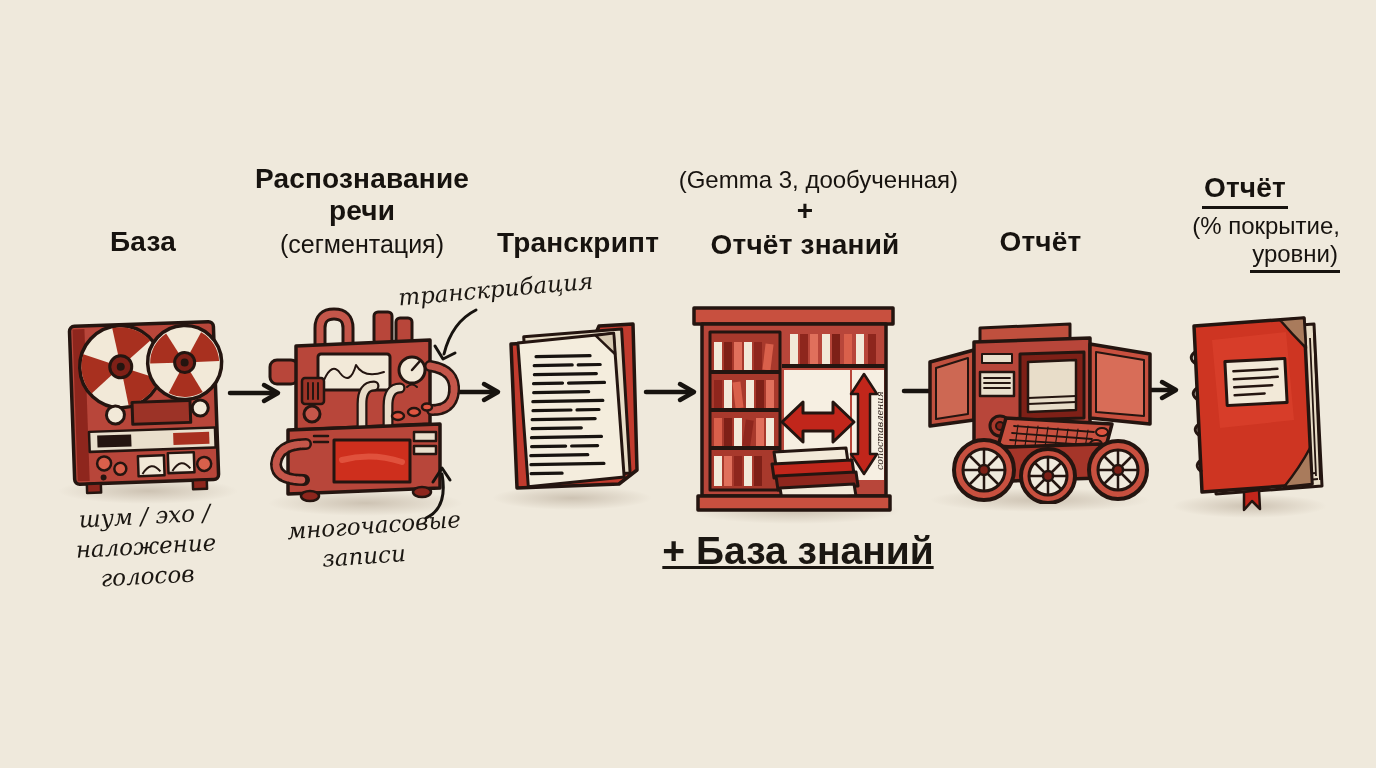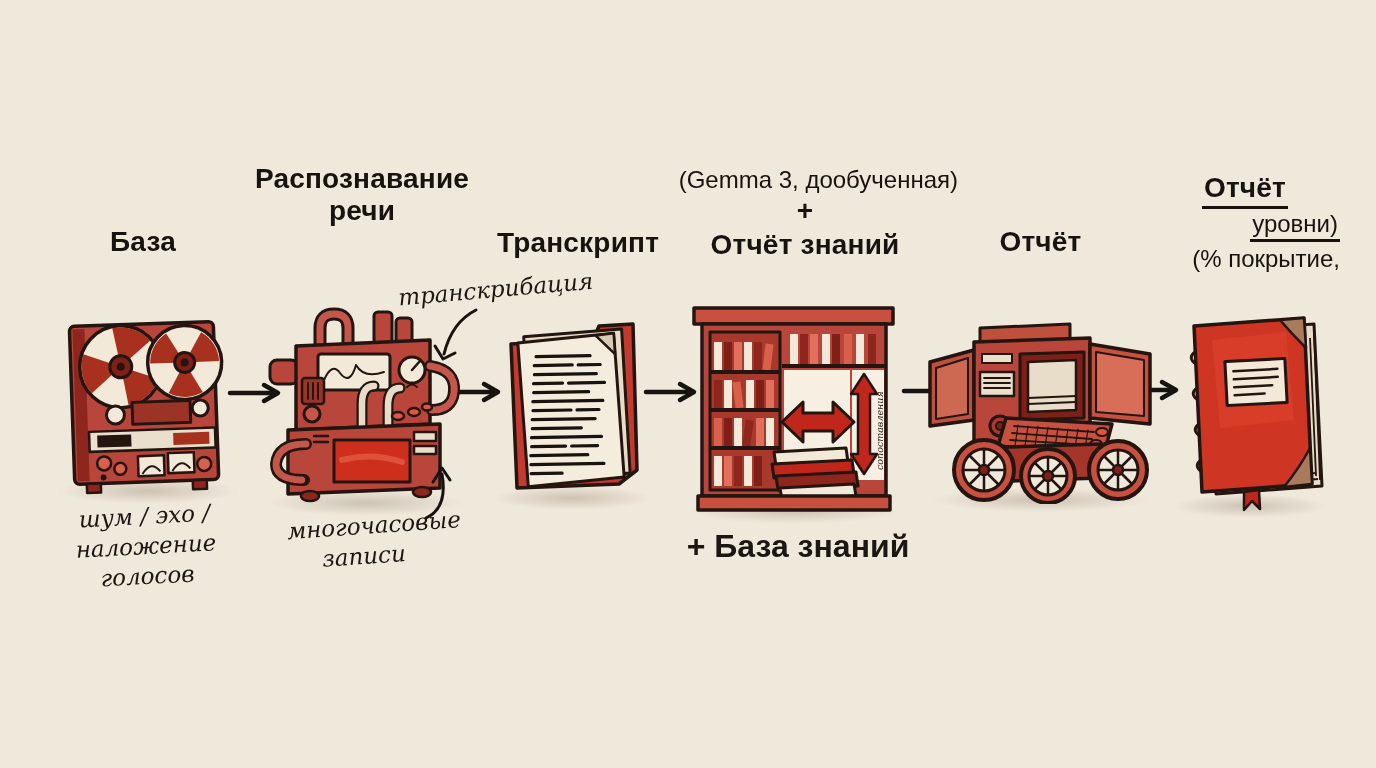--- a/index.html
+++ b/index.html
@@ -7,50 +7,51 @@
           font-family:"Liberation Sans",sans-serif;}
   .lbl{position:absolute;color:#17130f;font-weight:700;font-size:28px;line-height:1.14;
        text-align:center;letter-spacing:.2px;}
   .lbl .sub{display:block;font-weight:400;font-size:25px;margin-top:3px;letter-spacing:0;}
   .lbl .sub.small{font-size:24px;text-align:right;}
   .lbl .bline{display:block;font-weight:700;font-size:28px;margin-top:2px;}
   .u{display:inline-block;border-bottom:3.5px solid #17130f;padding:0 2px 2px 2px;}
   .hand{position:absolute;font-family:"DejaVu Serif",serif;font-style:italic;color:#1b1712;
         font-size:23px;line-height:1.3;text-align:center;white-space:pre-line;}
   .hand.big{font-family:"Liberation Sans",sans-serif;font-style:normal;font-weight:700;
-            font-size:32px;white-space:nowrap;}
+            font-size:39px;white-space:nowrap;text-decoration:underline;}
   .art{position:absolute;}
   .shadow{position:absolute;border-radius:50%;
           background:radial-gradient(closest-side,rgba(104,80,56,.25),rgba(104,80,56,0));}
 </style>
 </head>
 <body>
 
 <div class="canvas">
 
   <div class="lbl" style="left:48px;top:226px;width:190px">База</div>
 
   <div class="lbl" style="left:246px;top:163px;width:232px">
     <span>Распознавание речи</span>
+    <span class="sub">(сегментация)</span>
   </div>
 
   <div class="lbl" style="left:483px;top:227px;width:190px">Транскрипт</div>
 
   <div class="lbl" style="left:652px;top:163px;width:306px">
     <span class="sub small">(Gemma 3, дообученная)</span>
     <span class="bline">+</span>
     <span class="bline">Отчёт знаний</span>
   </div>
 
   <div class="lbl" style="left:953px;top:226px;width:175px">Отчёт</div>
 
   <div class="lbl" style="left:1150px;top:172px;width:190px">
     <span class="u">Отчёт</span>
+    <span class="sub small">(% покрытие,</span>
     <span class="sub small" style="margin-top:1px"><span class="u">уровни)</span></span>
-    <span class="sub small">(% покрытие,</span>
   </div>
 
   <div class="shadow" style="left:58px;top:478px;width:180px;height:26px"></div>
   <div class="shadow" style="left:268px;top:490px;width:195px;height:26px"></div>
   <div class="shadow" style="left:492px;top:486px;width:160px;height:24px"></div>
   <div class="shadow" style="left:690px;top:498px;width:210px;height:26px"></div>
   <div class="shadow" style="left:930px;top:488px;width:220px;height:24px"></div>
   <div class="shadow" style="left:1172px;top:494px;width:155px;height:24px"></div>
 
   <svg class="art" style="left:226px;top:381px" width="62" height="24" viewBox="0 0 62 24">

